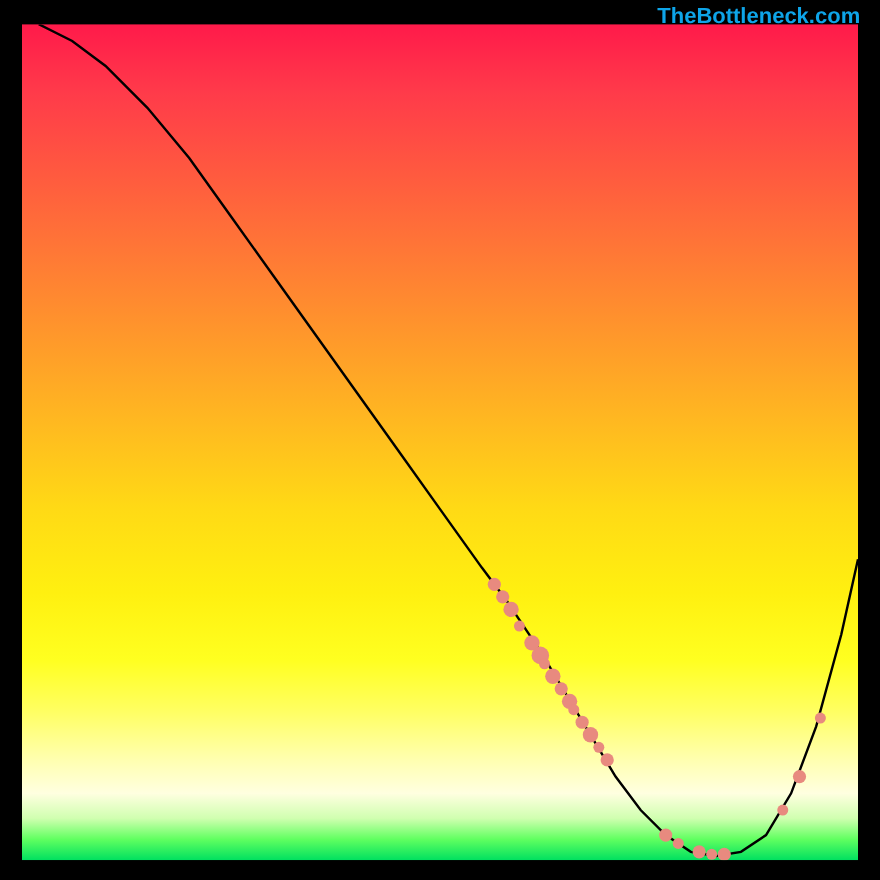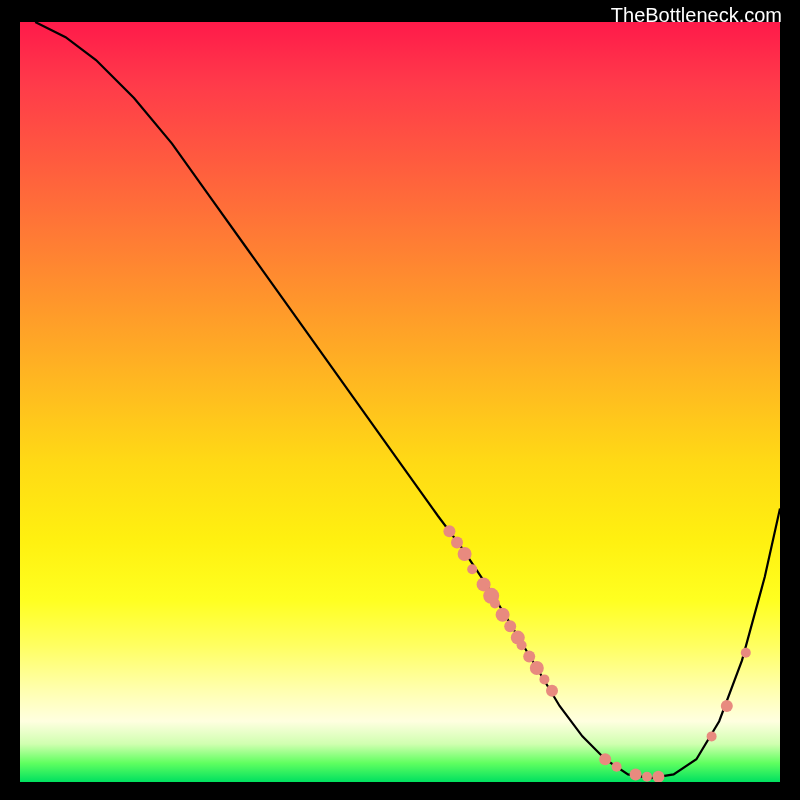--- a/index.html
+++ b/index.html
@@ -7,23 +7,23 @@
     width: 800px;
     height: 800px;
     background: #000;
     position: relative;
     font-family: Arial, sans-serif;
   }
   .watermark {
     position: absolute;
     top: 4px;
     right: 18px;
-    color: #ffffff;
+    color: #0ea5e9;
     font-size: 20px;
-    font-weight: normal;
+    font-weight: bold;
     z-index: 10;
   }
   .plot-area {
     position: absolute;
     left: 20px;
     top: 22px;
     width: 760px;
     height: 760px;
     overflow: hidden;
   }

